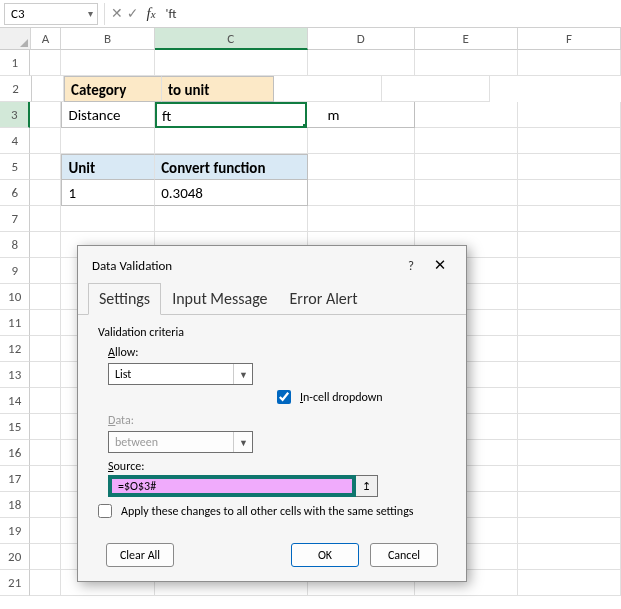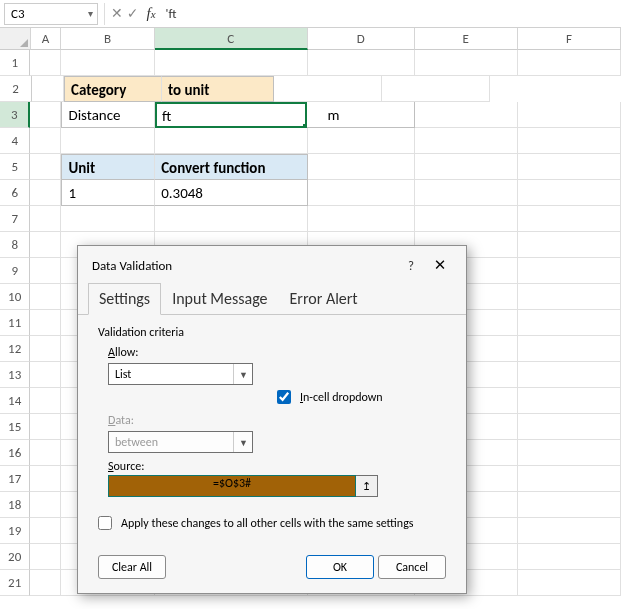--- a/index.html
+++ b/index.html
@@ -186,32 +186,32 @@
   }
   .combo .chev{margin-left:auto;font-size:9px;color:#555;border-left:1px solid #ccc;padding-left:5px;height:100%;display:flex;align-items:center;}
   .combo.disabled{ color:#9a9a9a; background:#fdfdfd;}
   .chk{display:flex;align-items:center;gap:6px;}
   .chk input{accent-color:#0067c0;width:14px;height:14px;}
   .src-wrap{
     display:flex;align-items:center;margin:2px 0 0 14px;
     width:270px;
   }
   .src-input{
-    flex:1;height:22px;border:1px solid #0f766e;background:#a16207;
-    padding:0 6px;font-size:12px;text-align:center;
+    flex:1;height:22px;border:4px solid #0f766e;background:#f0abfc;
+    padding:0 6px;font-size:12px;
   }
   .src-btn{
     width:22px;height:22px;border:1px solid #707070;border-left:none;
     display:flex;align-items:center;justify-content:center;background:#f0f0f0;
     font-size:11px;
   }
-  .apply-row{display:flex;align-items:center;gap:6px;margin:16px 0 0 0;}
+  .apply-row{display:flex;align-items:center;gap:6px;margin:4px 0 0 0;}
   .apply-row input{width:14px;height:14px;}
   .dlg-buttons{
-    display:flex;gap:4px;padding:8px 20px 14px;align-items:center;
+    display:flex;gap:11px;padding:8px 28px 14px;align-items:center;
   }
   .btn{
     height:24px;min-width:68px;padding:0 12px;
     border:1px solid #8a8a8a;background:#fdfdfd;
     font-size:12px;border-radius:3px;
     display:flex;align-items:center;justify-content:center;
   }
   .btn.primary{border:1px solid #0067c0;}
   .spacer{flex:1}
 </style>

